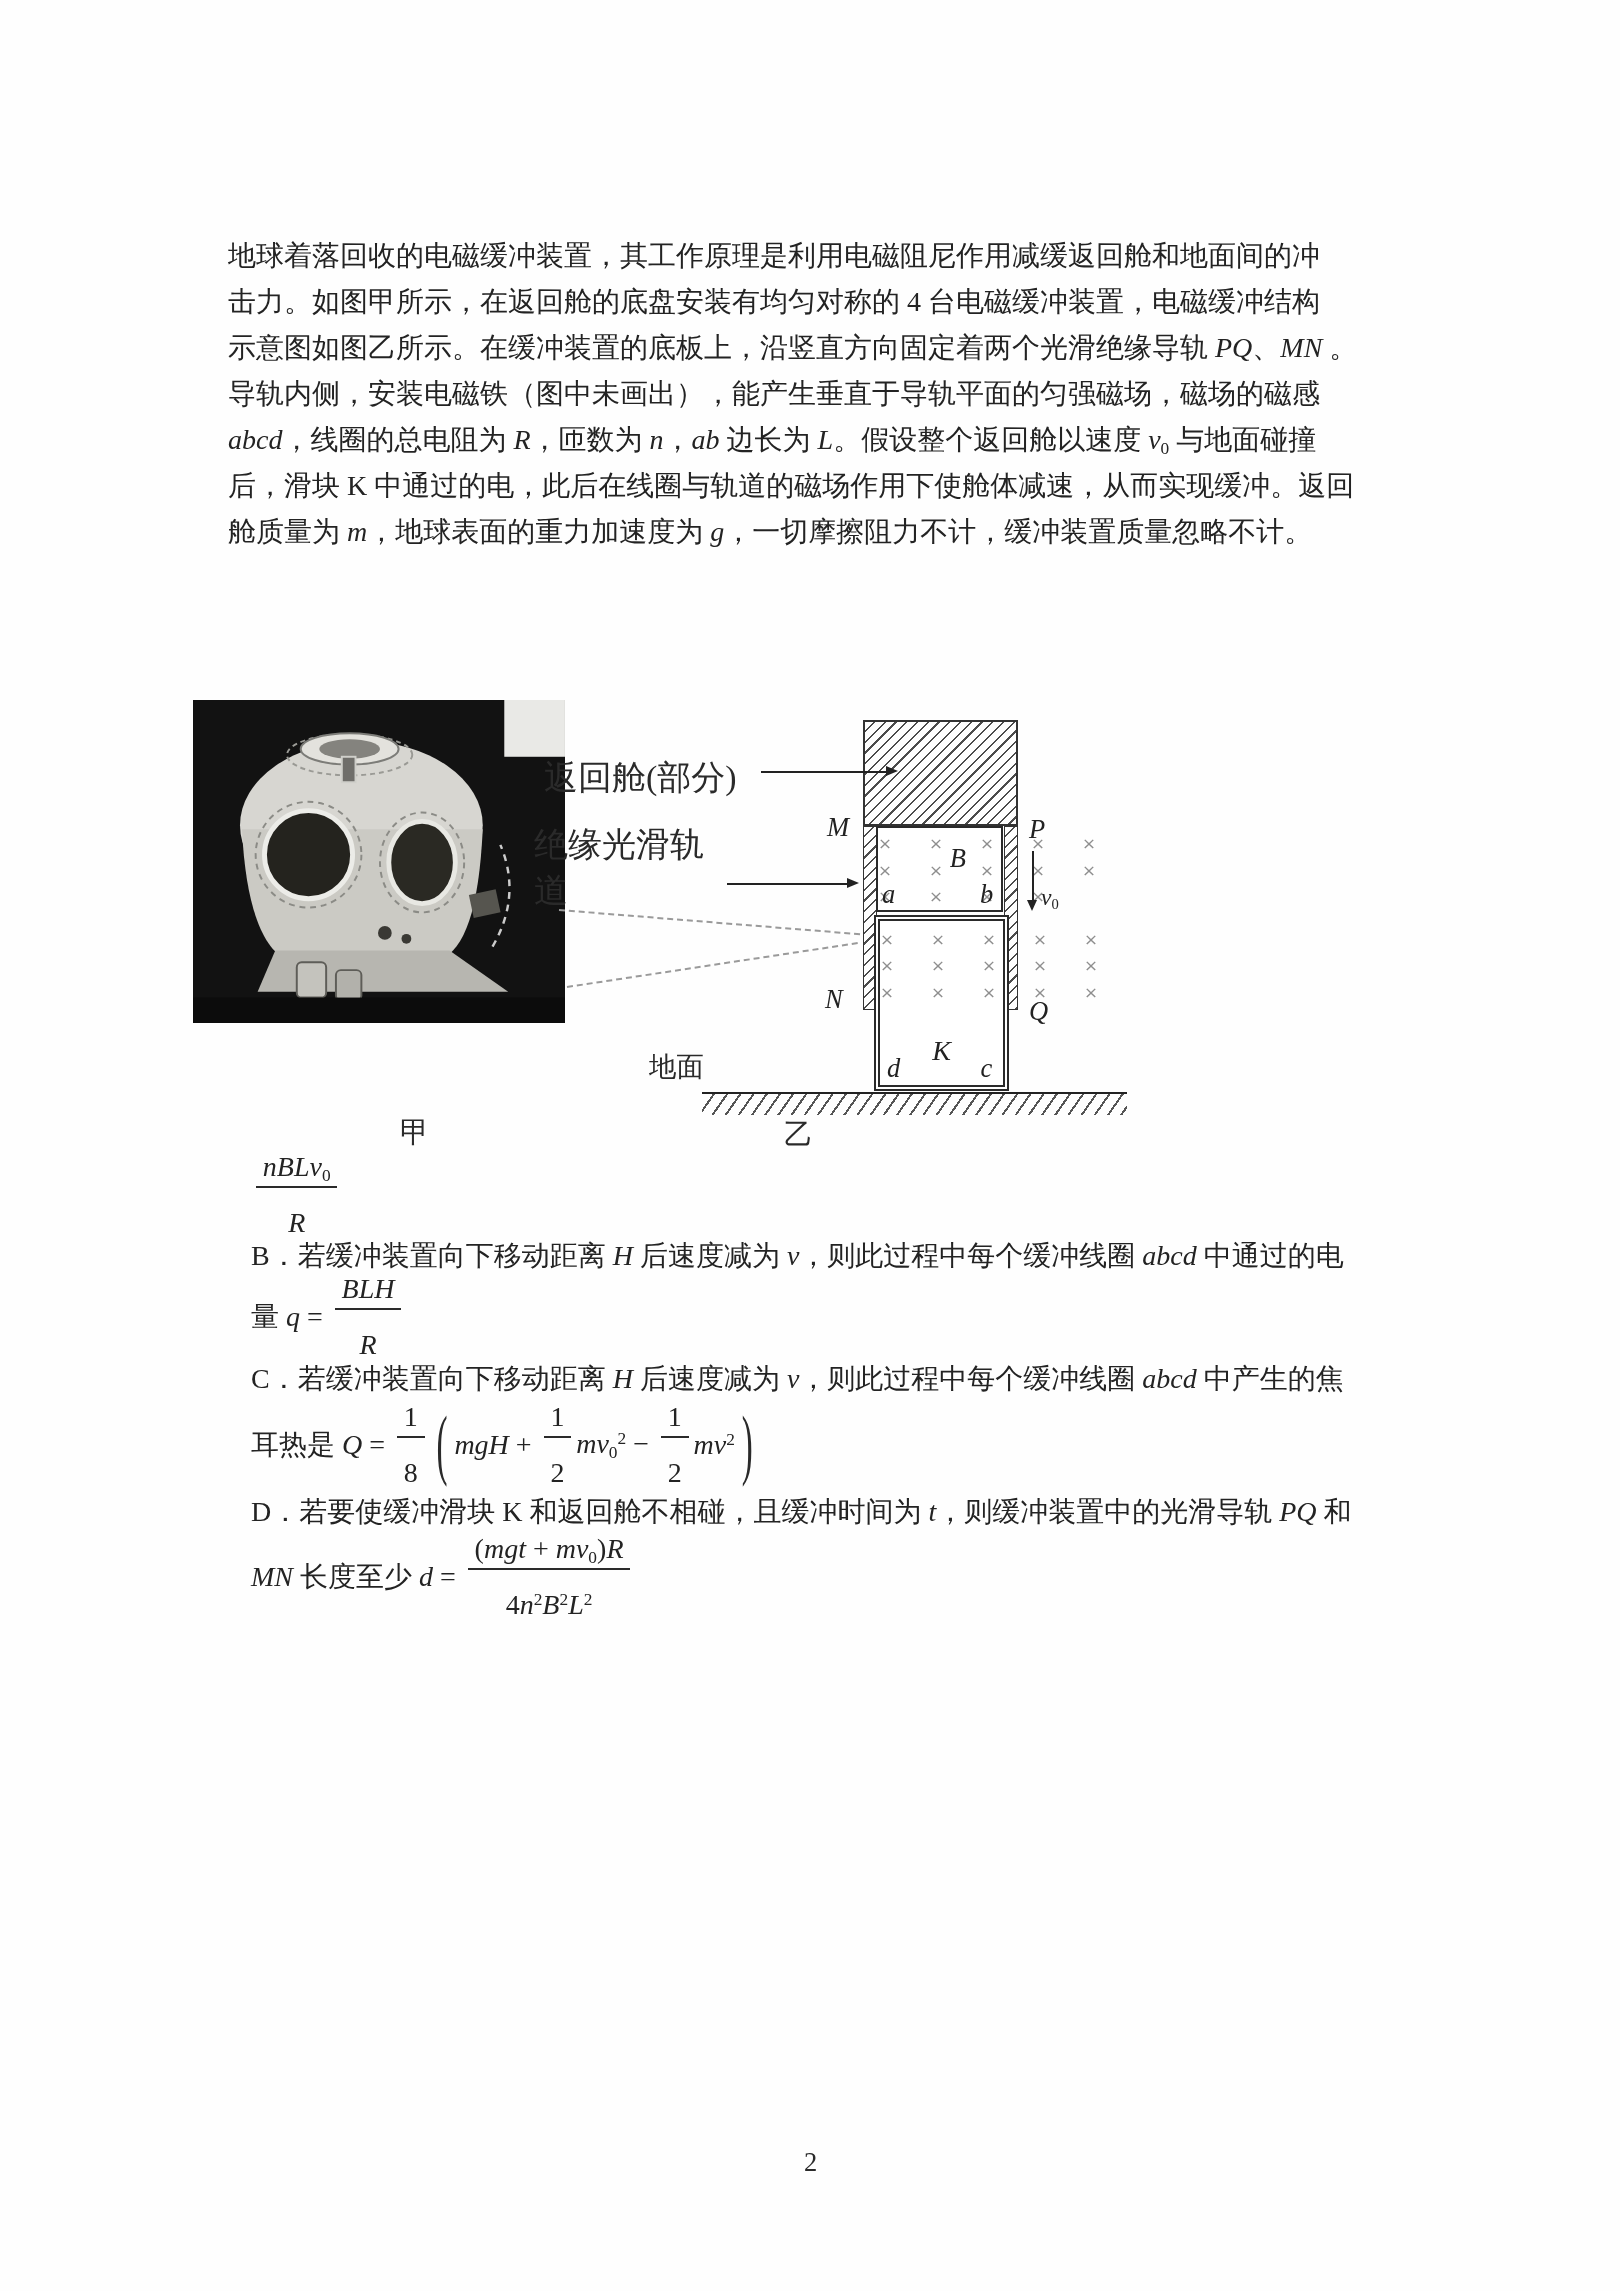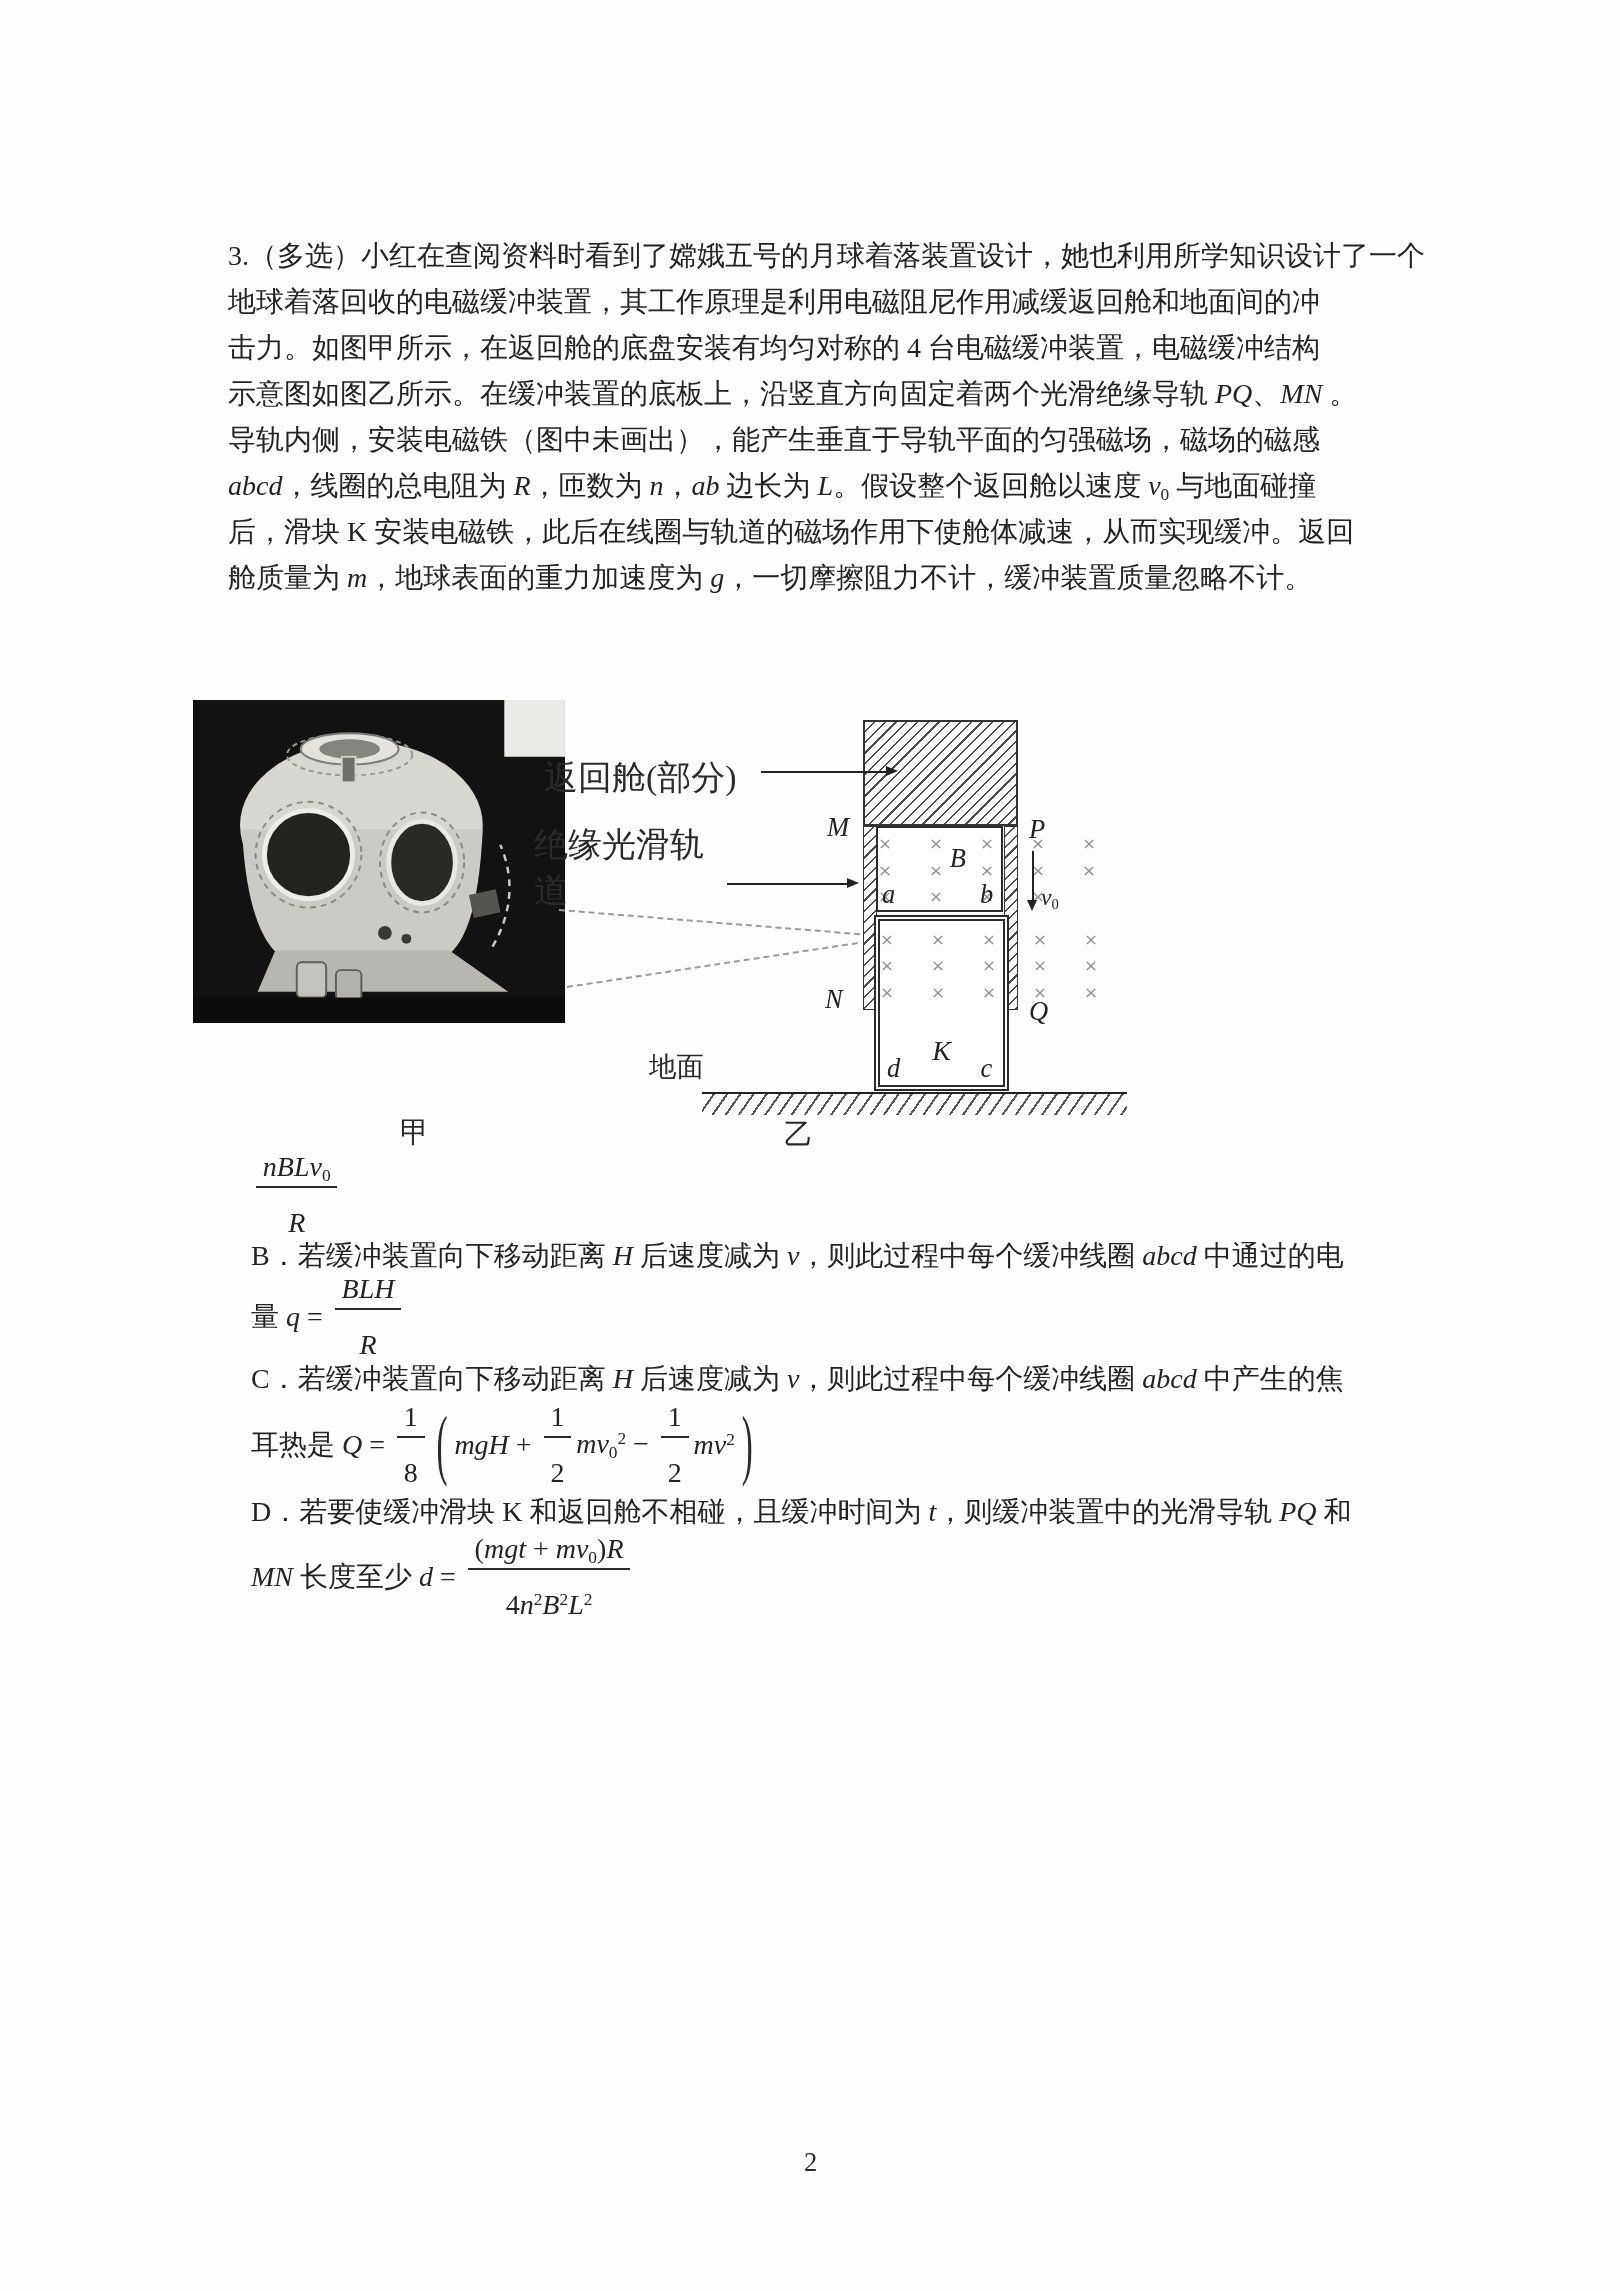--- a/index.html
+++ b/index.html
@@ -83,39 +83,36 @@
 
   .pagenum{position:absolute;left:796px;top:2147px;width:29px;text-align:center;font-size:26.5px;color:#2a2a2a;}
 </style>
 </head>
 <body>
 
 <div class="page">
 
   <div class="qtext">
     <div class="qline">
-        <span>3.（多选）小红在查阅资料时看到了嫦娥五号的月球着落装置设计，她也利用所学知识设计了一个</span>
-      </div>
-    <div class="qline">
         <span>地球着落回收的电磁缓冲装置，其工作原理是利用电磁阻尼作用减缓返回舱和地面间的冲</span>
       </div>
     <div class="qline">
         <span>击力。如图甲所示，在返回舱的底盘安装有均匀对称的 4 台电磁缓冲装置，电磁缓冲结构</span>
       </div>
     <div class="qline">
         <span>示意图如图乙所示。在缓冲装置的底板上，沿竖直方向固定着两个光滑绝缘导轨 <span class="var">PQ</span>、<span class="var">MN</span> 。</span>
       </div>
     <div class="qline">
         <span>导轨内侧，安装电磁铁（图中未画出），能产生垂直于导轨平面的匀强磁场，磁场的磁感</span>
       </div>
     <div class="qline">
         <span><span class="var">abcd</span>，线圈的总电阻为 <span class="var">R</span>，匝数为 <span class="var">n</span>，<span class="var">ab</span> 边长为 <span class="var">L</span>。假设整个返回舱以速度 <span class="var">v</span><span class="sub">0</span> 与地面碰撞</span>
       </div>
     <div class="qline">
-        <span>后，滑块 K 安装电磁铁，此后在线圈与轨道的磁场作用下使舱体减速，从而实现缓冲。返回</span>
+        <span>后，滑块 K 中通过的电，此后在线圈与轨道的磁场作用下使舱体减速，从而实现缓冲。返回</span>
       </div>
     <div class="qline">
         <span>舱质量为 <span class="var">m</span>，地球表面的重力加速度为 <span class="var">g</span>，一切摩擦阻力不计，缓冲装置质量忽略不计。</span>
       </div>
   </div>
 
   <div class="figure">
 
     <div class="photo">
       <svg width="372" height="323" viewBox="0 0 380 330">

